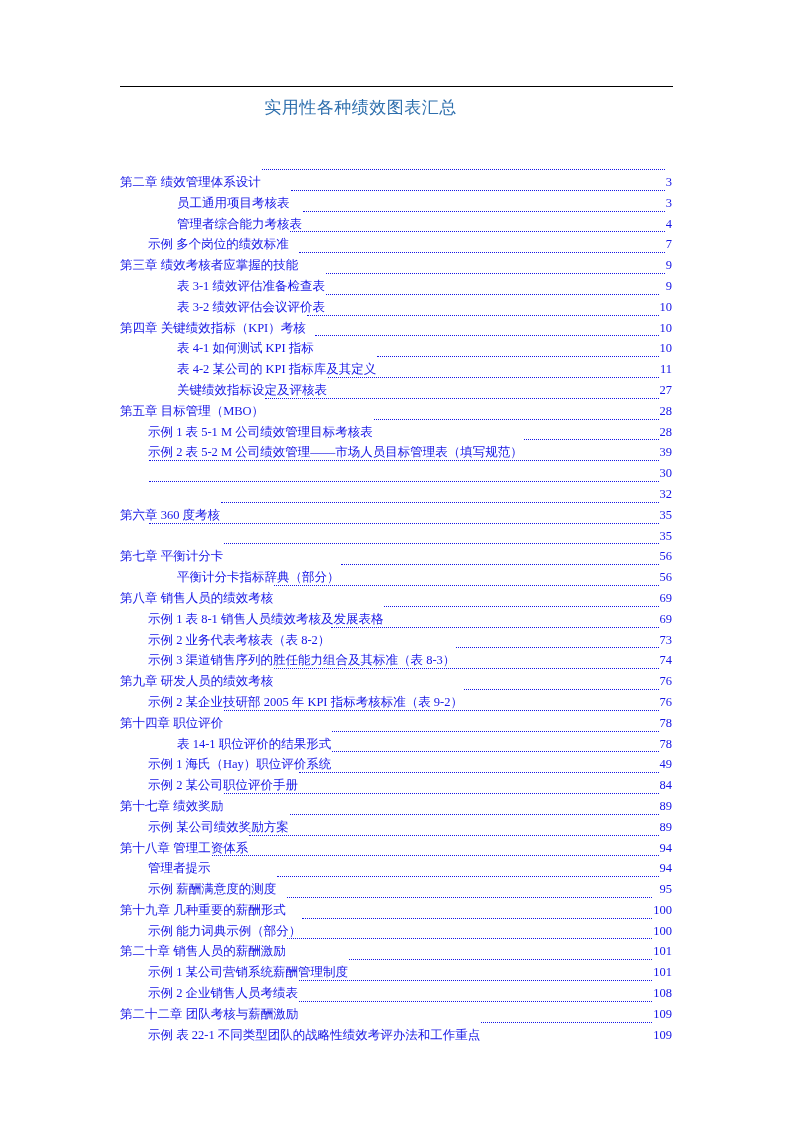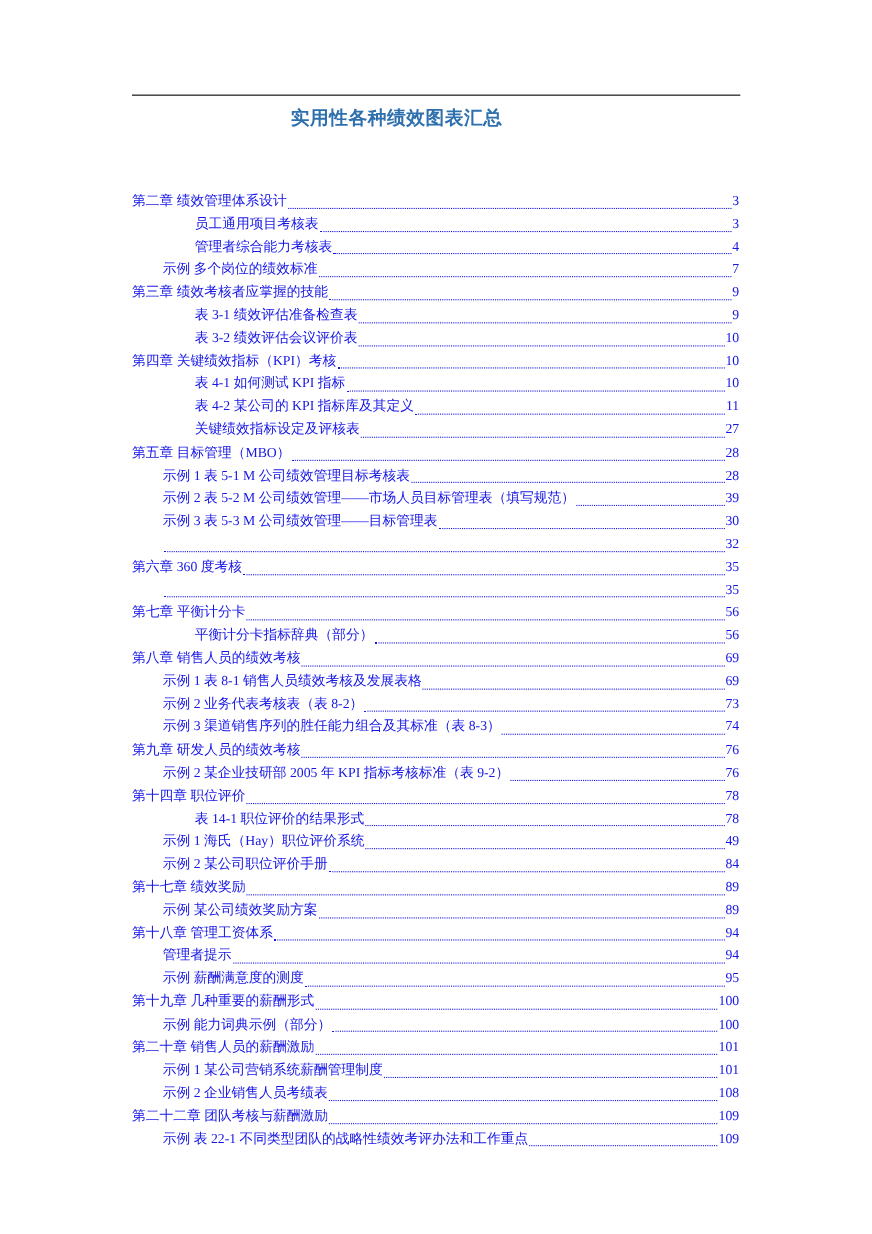--- a/index.html
+++ b/index.html
@@ -2,24 +2,24 @@
 <html><head>
 <meta charset="utf-8">
 <style>
   html, body { margin: 0; padding: 0; background: #ffffff; }
   body { width: 793px; height: 1122px; position: relative; overflow: hidden;
          font-family: "Liberation Serif", "DejaVu Serif", serif; }
   .top-rule { position: absolute; left: 120px; top: 86px; width: 553px; height: 0;
               border-top: 1px solid #000; }
   .title { position: absolute; left: 0; width: 100%; top: 96px; text-align: center;
            font-family: "DejaVu Sans", "Liberation Sans", sans-serif;
-           font-size: 17px; color: #2e6fad; letter-spacing: 0.5px; font-weight: bold; }
+           font-size: 17px; color: #2e6fad; letter-spacing: 0.5px; }
   .title span { position: relative; left: -36px; }
   .toc { position: absolute; left: 120px; top: 172px; width: 552px; }
-  .toc-row { display: flex; align-items: flex-end; height: 20.8px; line-height: 20.8px;
+  .toc-row { display: flex; align-items: flex-start; height: 20.8px; line-height: 20.8px;
              font-size: 12.5px; color: #1515e6; white-space: nowrap; cursor: pointer; }
   .toc-row .label { flex: 0 0 auto; }
   .toc-row .leader { flex: 1 1 auto; overflow: hidden; margin: 0 1px;
                      border-bottom: 1.4px dotted #1515e6; height: 0; position: relative; top: -3px; }
   .toc-row .page { flex: 0 0 auto; text-align: right; }
   .lvl0 { padding-left: 0; }
   .lvl1 { padding-left: 28px; }
   .lvl2 { padding-left: 57px; }
 </style>
 </head>
@@ -96,21 +96,20 @@
       <span class="label">示例 1    表 5-1    M 公司绩效管理目标考核表</span>
       <span class="leader"></span>
       <span class="page">28</span>
     </div>
     <div class="toc-row lvl1">
       <span class="label">示例 2    表 5-2    M 公司绩效管理——市场人员目标管理表（填写规范）</span>
       <span class="leader"></span>
       <span class="page">39</span>
     </div>
     <div class="toc-row lvl1">
-      <span class="label">示例 3    表 5-3    M 公司绩效管理——目标管理表</span>
       <span class="leader"></span>
       <span class="page">30</span>
     </div>
     <div class="toc-row lvl1">
       <span class="leader"></span>
       <span class="page">32</span>
     </div>
     <div class="toc-row lvl0">
       <span class="label">第六章    360 度考核</span>
       <span class="leader"></span>

